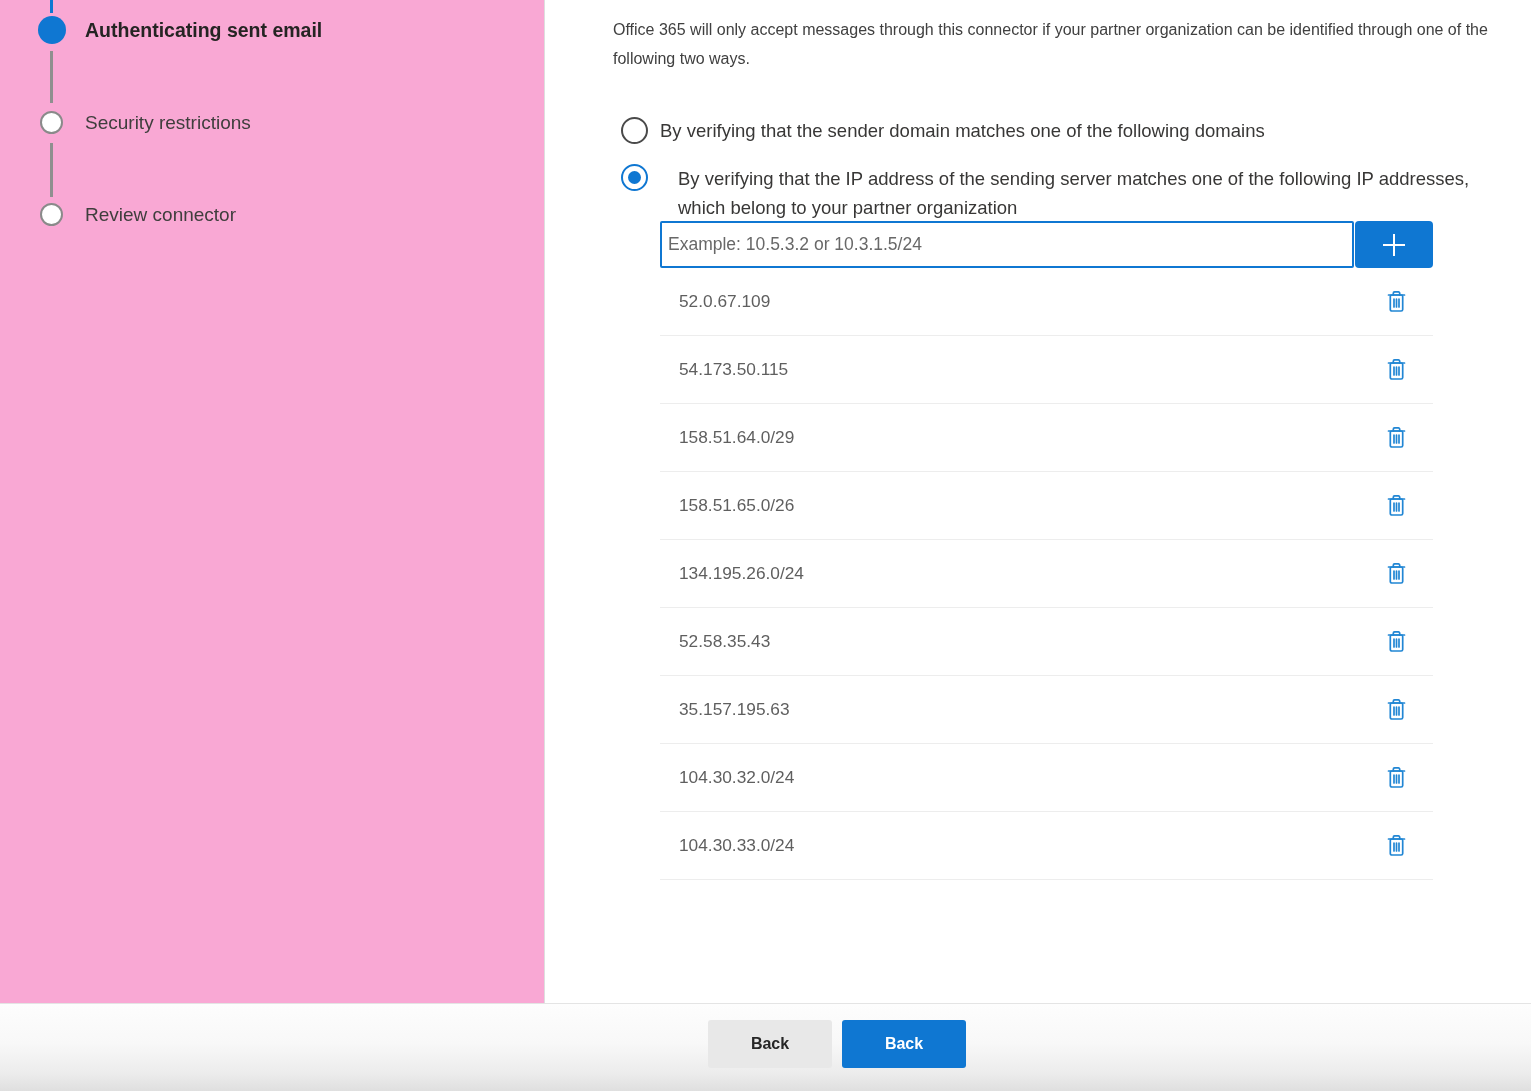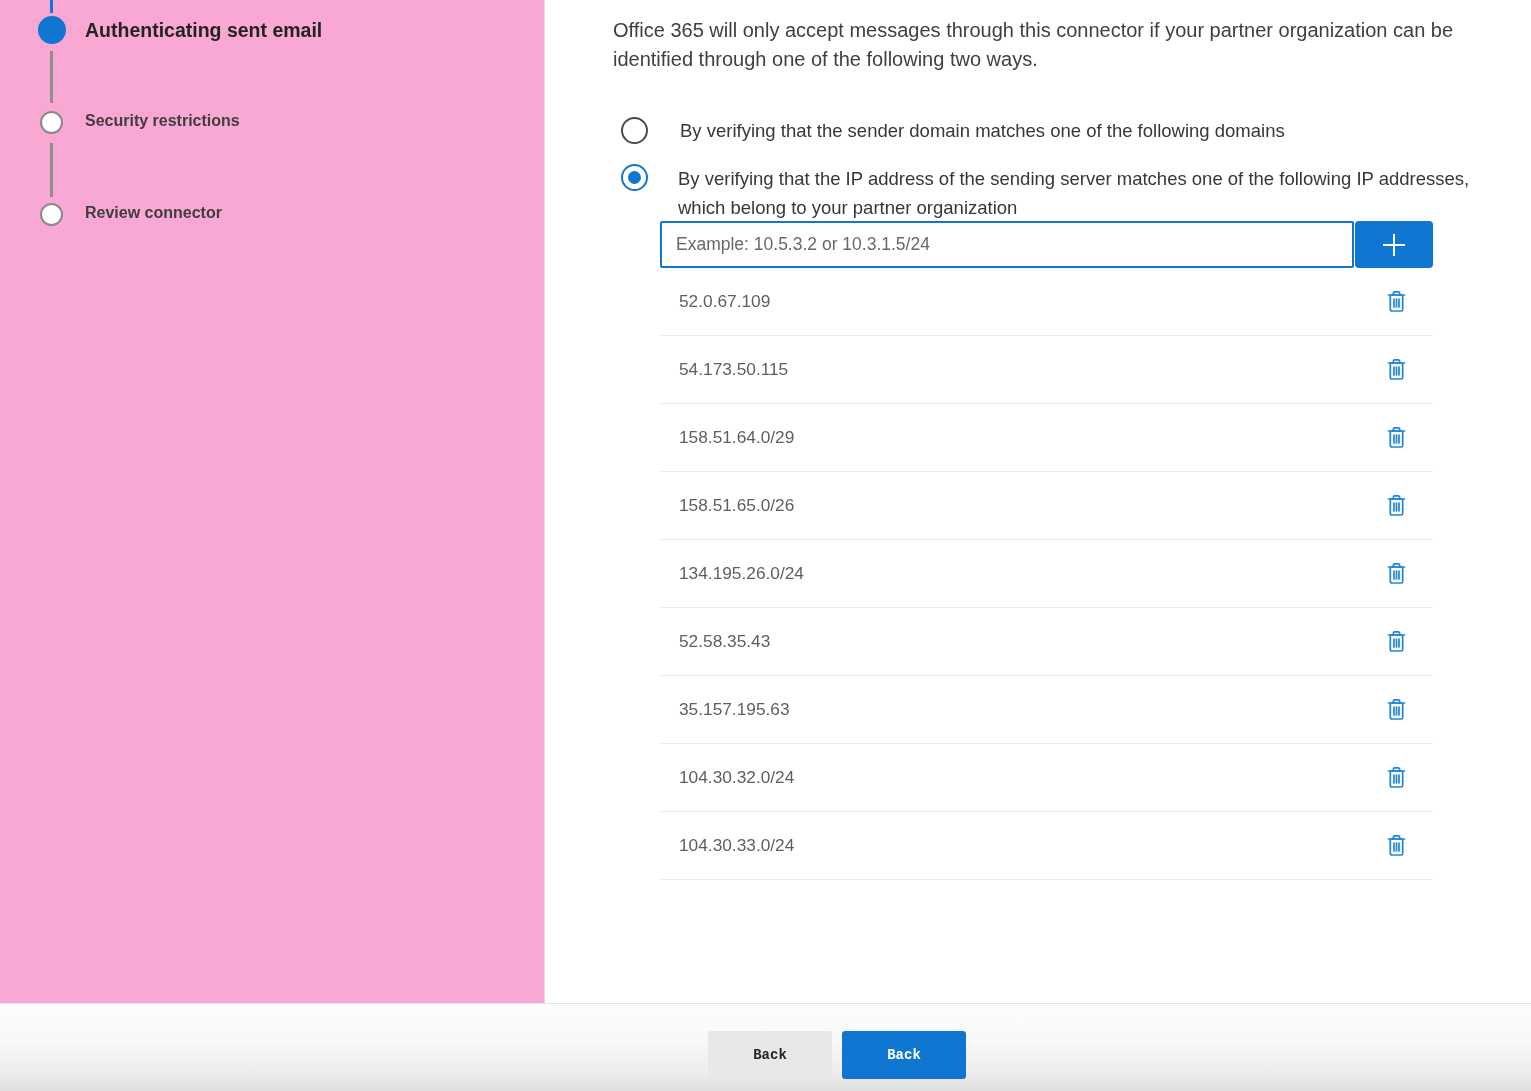--- a/index.html
+++ b/index.html
@@ -8,53 +8,53 @@
 
   
   #sidebar { position:absolute; left:0; top:0; width:545px; height:1003px;
              border-right:1px solid #dedede; background:#f9a8d4; }
   .step-line { position:absolute; left:50px; width:3px; background:#8f8f8f; }
   .step-line.done { background:#0f77d2; }
   .dot-active { position:absolute; left:38px; top:16px; width:28px; height:28px;
                 border-radius:50%; background:#0f77d2; }
   .dot-open { position:absolute; width:23px; height:23px; border:2.5px solid #8a8a8a;
               border-radius:50%; background:#fff; }
-  .step-label { position:absolute; left:85px; font-size:16px; color:#3f3e3d; white-space:nowrap;font-weight:bold; }
+  .step-label { position:absolute; left:85px; font-size:19px; color:#3f3e3d; white-space:nowrap; }
   .step-label.active { font-weight:700; font-size:19.5px; color:#252423; }
 
   
-  #intro { position:absolute; left:613px; top:16px; width:916px; font-size:20px;
+  #intro { position:absolute; left:613px; top:16px; width:916px; font-size:16px;
            line-height:28.5px; color:#404040; }
 
   .radio-outer { position:absolute; width:27px; height:27px; border-radius:50%; background:#fff; }
   .radio-unsel { border:2px solid #4a4a4a; }
   .radio-sel   { border:2px solid #0f77d2; display:flex; align-items:center; justify-content:center; }
   .radio-sel .dot { width:13px; height:13px; border-radius:50%; background:#0f77d2; }
   .radio-label { position:absolute; left:660px; font-size:18.5px; line-height:28.5px; color:#383736; }
 
   #ip-input { position:absolute; left:660px; top:221px; width:694px; height:47px;
-              border:2px solid #0f77d2; border-radius:2px; padding:0 14px;
+              border:2px solid #0f77d2; border-radius:2px; padding:0 6px;
               font-family:"Liberation Sans", sans-serif; font-size:17.5px; color:#333; outline:none; }
   #ip-input::placeholder { color:#686868; }
   #add-btn { position:absolute; left:1355px; top:221px; width:78px; height:47px;
              background:#0f77d2; border:none; border-radius:4px; cursor:pointer;
              display:flex; align-items:center; justify-content:center; }
 
   #ip-list { position:absolute; left:660px; top:268px; width:773px; height:735px; overflow:hidden; }
   .ip-row { height:68px; display:flex; align-items:center; justify-content:space-between;
             padding:0 25px 0 19px; border-bottom:1px solid #ededed; }
   .ip-text { font-size:17.3px; color:#5f5f5f; }
   .trash-btn { background:none; border:none; cursor:pointer; padding:0; line-height:0; }
 
   
   #footer { position:absolute; left:0; top:1003px; width:1531px; height:88px;
             border-top:1px solid #e4e4e4;
             background:linear-gradient(180deg,#fdfdfd 0%,#f8f8f8 45%,#ececec 80%,#dfdfdf 100%); }
-  .btn { position:absolute; top:27px; height:48px; border:none; border-radius:3px;
-         font-family:Liberation Mono, monospace; font-size:14px; font-weight:600; cursor:pointer; }
+  .btn { position:absolute; top:16px; height:48px; border:none; border-radius:3px;
+         font-family:Liberation Sans, sans-serif; font-size:16px; font-weight:600; cursor:pointer; }
   #back-btn { left:708px; width:124px; background:#e8e8e8; color:#262626; }
   #next-btn { left:842px; width:124px; background:#0f77d2; color:#ffffff; }
 
   #red-artifact { position:absolute; left:0; top:0; width:15px; height:8px; background:#e8382f; }
 </style>
 </head>
 <body>
 
 <div id="red-artifact"></div>
 
@@ -68,21 +68,21 @@
   <div class="step-label" style="top:112px;">Security restrictions</div>
 
   <div class="step-line" style="top:143px; height:54px;"></div>
   <div class="dot-open" style="left:40px; top:203px;"></div>
   <div class="step-label" style="top:204px;">Review connector</div>
 </div>
 
 <div id="intro">Office 365 will only accept messages through this connector if your partner organization can be identified through one of the following two ways.</div>
 
 <div class="radio-outer radio-unsel" style="left:621px; top:117px;"></div>
-<div class="radio-label" style="top:117px; width:830px;margin-left:20px;">By verifying that the sender domain matches one of the following domains</div>
+<div class="radio-label" style="top:117px; width:830px;">By verifying that the sender domain matches one of the following domains</div>
 
 <div class="radio-outer radio-sel" style="left:621px; top:164px;">
   <div class="dot"></div>
 </div>
 <div class="radio-label" style="top:165px; width:818px;margin-left:18px;">By verifying that the IP address of the sending server matches one of the following IP addresses, which belong to your partner organization</div>
 
 <input id="ip-input" type="text" placeholder="Example: 10.5.3.2 or 10.3.1.5/24" style="">
 
 <button id="add-btn">
   <svg width="32" height="32" viewBox="0 0 32 32">

